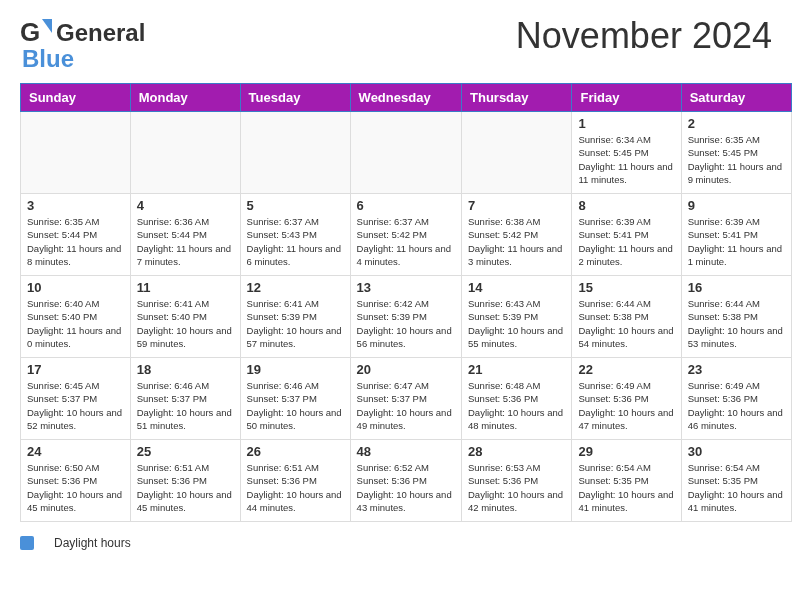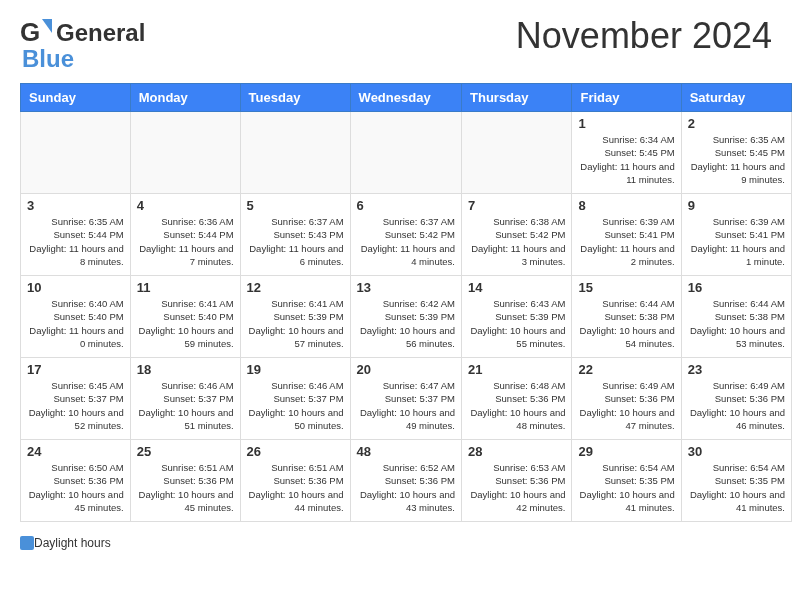--- a/index.html
+++ b/index.html
@@ -8,21 +8,21 @@
     .header { display: flex; justify-content: space-between; align-items: flex-start; padding: 15px 20px 10px 20px; }
     
     .title-block { text-align: right; }
     .month-title { font-size: 36px; color: #333; font-weight: normal; }
     .location { font-size: 16px; color: #555; }
     
     .calendar { width: 100%; border-collapse: collapse; margin: 0 10px; }
     .calendar-wrapper { padding: 0 10px 10px 10px; }
     
     .calendar th {
-      background-color: #3b82f6;
+      background-color: #a21caf;
       color: white;
       text-align: left;
       padding: 6px 8px;
       font-size: 13px;
       font-weight: bold;
       border: 1px solid #3a7bc8;
     }
     
     .calendar td {
       vertical-align: top;
@@ -44,21 +44,20 @@
       font-weight: bold;
       color: #333;
       display: block;
       margin-bottom: 2px;
     }
     
     .day-info {
       font-size: 9.5px;
       color: #333;
       line-height: 1.4;
-      text-align: right;
     }
 
     .logo-wrapper {
       display: flex;
       flex-direction: column;
       align-items: flex-start;
     }
     .logo-row {
       display: flex;
       align-items: center;
@@ -292,17 +291,17 @@
               <span class="day-num">30</span>
               <div class="day-info">Sunrise: 6:54 AM
 Sunset: 5:35 PM
 Daylight: 10 hours and 41 minutes.</div>
             </td>
           </tr>
         </tbody>
     </table>
   </div>
 
-  <div style="padding: 4px 20px; display:flex; align-items:center; gap:0;">
+  <div style="padding: 4px 20px; display:flex; align-items:center; gap:20px;">
     <div style="width:14px;height:14px;background:#4a90d9;border-radius:2px;"></div>
     <span style="font-size:12px;color:#333;">Daylight hours</span>
   </div>
 </div>
 
 </body></html>

